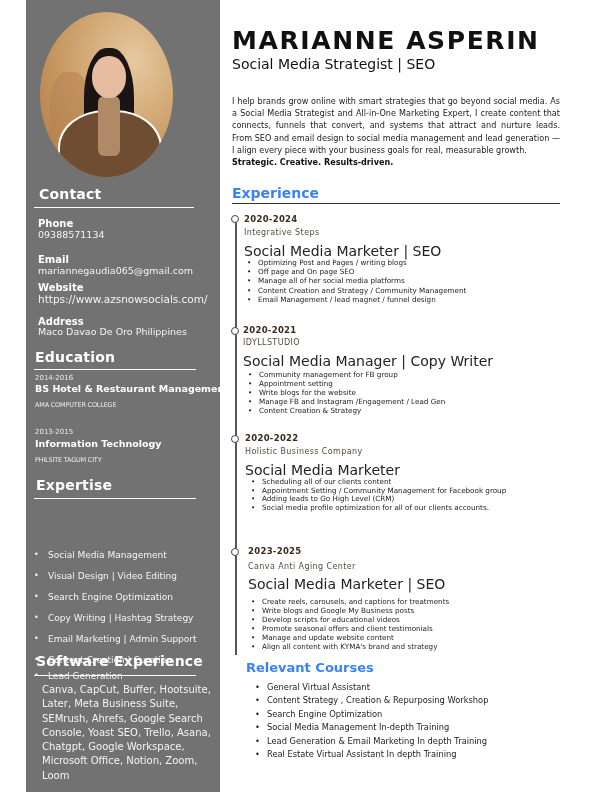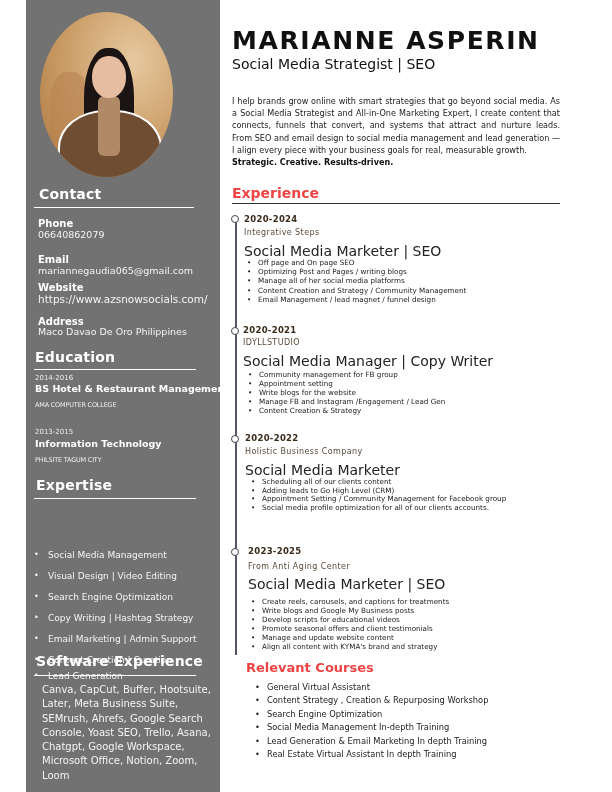--- a/index.html
+++ b/index.html
@@ -22,21 +22,21 @@
   .edu-sch{position:absolute;left:35px;font-size:6.5px;color:#eee;letter-spacing:-.2px;}
   .exp-list{position:absolute;left:34px;margin:0;padding:0;list-style:none;font-size:9px;color:#f5f5f5;}
   .exp-list li{position:relative;padding-left:14px;margin-top:40px;}
   .exp-list li::before{content:"•";position:absolute;left:0;top:0;font-size:8px;}
   .software{position:absolute;left:42px;top:683px;width:170px;font-size:10px;line-height:14.3px;color:#f4f4f4;}
 
   .name{position:absolute;left:232px;top:26px;font-size:25px;font-weight:bold;letter-spacing:1.6px;color:#111;}
   .title{position:absolute;left:232px;top:56px;font-size:14px;color:#111;}
   .summary{position:absolute;left:232px;top:95px;width:328px;font-size:8.1px;line-height:12.2px;color:#222;text-align:justify;}
   .summary b{font-weight:bold;color:#111;}
-  .sec-h{position:absolute;font-weight:bold;font-size:14px;color:#ef4444;}
+  .sec-h{position:absolute;font-weight:bold;font-size:14px;color:#3b82f6;}
   .sec-rule{position:absolute;left:232px;top:203px;width:328px;height:1px;background:#333;}
   .timeline{position:absolute;left:235px;top:221px;width:1.5px;height:434px;background:#556;}
   .dot{position:absolute;width:6px;height:6px;border:1.2px solid #445;border-radius:50%;background:#fff;}
   .job-year{position:absolute;font-size:8.5px;font-weight:bold;color:#3a2a1a;letter-spacing:.3px;}
   .job-co{position:absolute;font-size:8px;color:#5a4a3a;letter-spacing:.4px;}
   .job-role{position:absolute;font-size:14px;font-weight:normal;color:#222;}
   .job-list{position:absolute;margin:0;padding:0;list-style:none;font-size:7.2px;line-height:9.2px;color:#222;}
   .job-list li{position:relative;padding-left:14px;}
   .job-list li::before{content:"•";position:absolute;left:3px;top:0;}
   .courses{position:absolute;left:253px;top:681px;margin:0;padding:0;list-style:none;font-size:8.3px;line-height:13.4px;color:#222;}
@@ -51,21 +51,21 @@
   <div class="bg-shadow"></div>
     <div class="hair"></div>
     <div class="body"></div>
     <div class="neck"></div>
     <div class="face"></div>
 </div>
 
 <div class="sb-h" style="top:186px">Contact</div>
 <div class="sb-rule" style="top:207px;width:160px"></div>
 <div class="sb-label" style="top:218px">Phone</div>
-<div class="sb-val" style="top:229px">06640862079</div>
+<div class="sb-val" style="top:229px">09388571134</div>
 <div class="sb-label" style="top:254px">Email</div>
 <div class="sb-val" style="top:265px">mariannegaudia065@gmail.com</div>
 <div class="sb-label" style="top:282px">Website</div>
 <div class="sb-val" style="top:293px;font-size:10.5px">https://www.azsnowsocials.com/</div>
 <div class="sb-label" style="top:316px">Address</div>
 <div class="sb-val" style="top:326px">Maco Davao De Oro Philippines</div>
 
 <div class="sb-h" style="top:349px;left:35px">Education</div>
 <div class="sb-rule" style="top:369px;width:162px"></div>
 <div class="edu-year" style="top:374px">2014-2016</div>
@@ -100,22 +100,22 @@
 
 <div class="sec-h" style="left:232px;top:185px">Experience</div>
 <div class="sec-rule"></div>
 <div class="timeline"></div>
 
 <div class="dot" style="left:231px;top:215px"></div>
 <div class="job-year" style="left:244px;top:214px">2020-2024</div>
 <div class="job-co" style="left:244px;top:228px">Integrative Steps</div>
 <div class="job-role" style="left:244px;top:243px">Social Media Marketer | SEO</div>
 <ul class="job-list" style="left:244px;top:258px">
+  <li>Optimizing Post and Pages / writing blogs</li>
   <li>Off page and On page SEO</li>
-  <li>Optimizing Post and Pages / writing blogs</li>
   <li>Manage all of her social media platforms</li>
   <li>Content Creation and Strategy /  Community Management</li>
   <li>Email Management / lead magnet / funnel design</li>
 </ul>
 
 <div class="dot" style="left:231px;top:327px"></div>
 <div class="job-year" style="left:243px;top:325px">2020-2021</div>
 <div class="job-co" style="left:243px;top:338px">IDYLLSTUDIO</div>
 <div class="job-role" style="left:243px;top:353px">Social Media Manager | Copy Writer</div>
 <ul class="job-list" style="left:245px;top:370px;line-height:9px">
@@ -125,28 +125,28 @@
   <li>Manage FB and Instagram /Engagement / Lead Gen</li>
   <li>Content Creation &amp; Strategy</li>
 </ul>
 
 <div class="dot" style="left:231px;top:435px"></div>
 <div class="job-year" style="left:245px;top:433px">2020-2022</div>
 <div class="job-co" style="left:245px;top:447px">Holistic Business Company</div>
 <div class="job-role" style="left:245px;top:462px">Social Media Marketer</div>
 <ul class="job-list" style="left:248px;top:478px;width:260px;line-height:8.6px">
   <li>Scheduling all of our clients content</li>
+  <li>Appointment Setting / Community Management for Facebook group</li>
   <li>Adding leads to Go High Level (CRM)</li>
-  <li>Appointment Setting / Community Management for Facebook group</li>
   <li>Social media profile optimization for all of our clients accounts.</li>
 </ul>
 
 <div class="dot" style="left:231px;top:548px"></div>
 <div class="job-year" style="left:248px;top:546px">2023-2025</div>
-<div class="job-co" style="left:248px;top:562px">From Anti Aging Center</div>
+<div class="job-co" style="left:248px;top:562px">Canva Anti Aging Center</div>
 <div class="job-role" style="left:248px;top:576px">Social Media Marketer | SEO</div>
 <ul class="job-list" style="left:248px;top:597px;line-height:9px">
   <li>Create reels, carousels, and captions for treatments</li>
   <li>Write blogs and Google My Business posts</li>
   <li>Develop scripts for educational videos</li>
   <li>Promote seasonal offers and client testimonials</li>
   <li>Manage and update website content</li>
   <li>Align all content with KYMA's brand and strategy</li>
 </ul>
 

